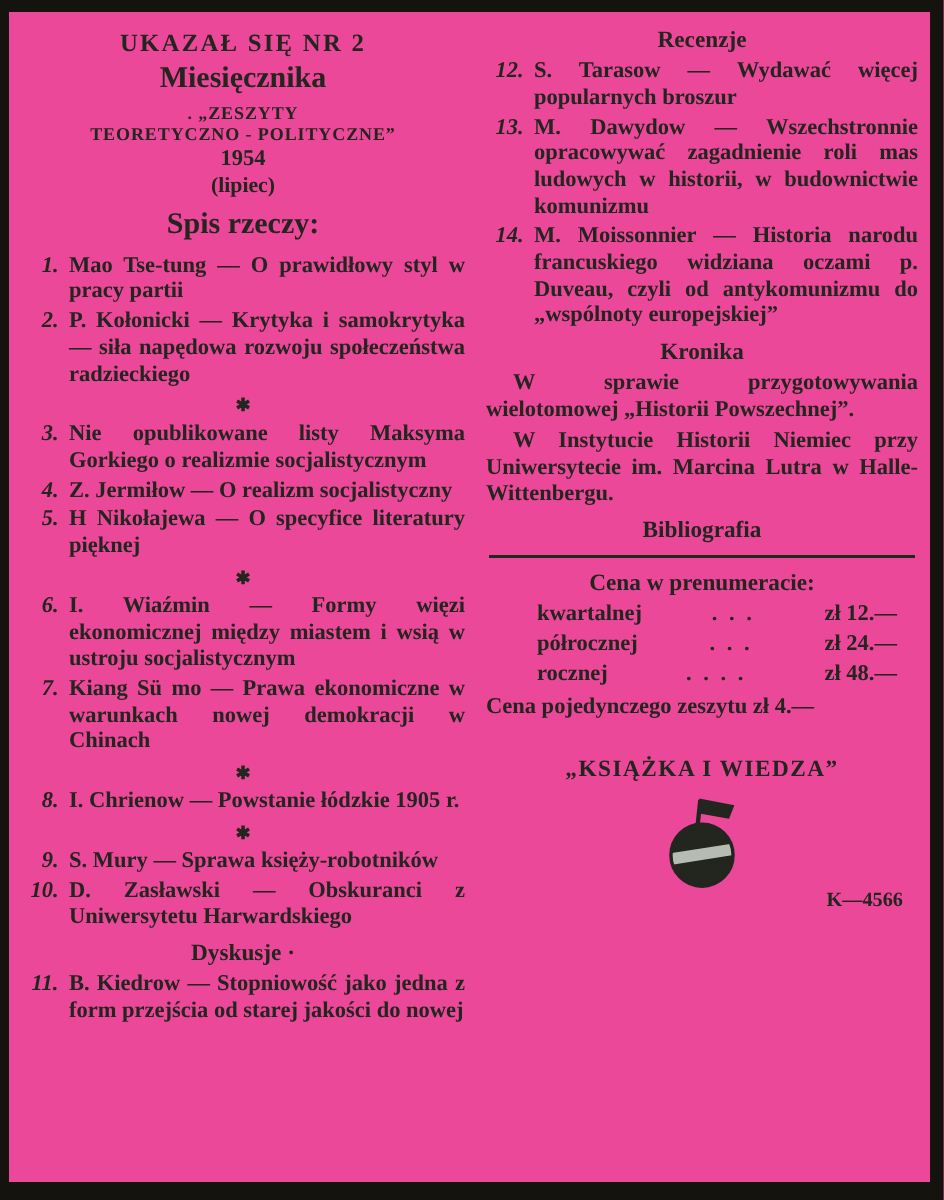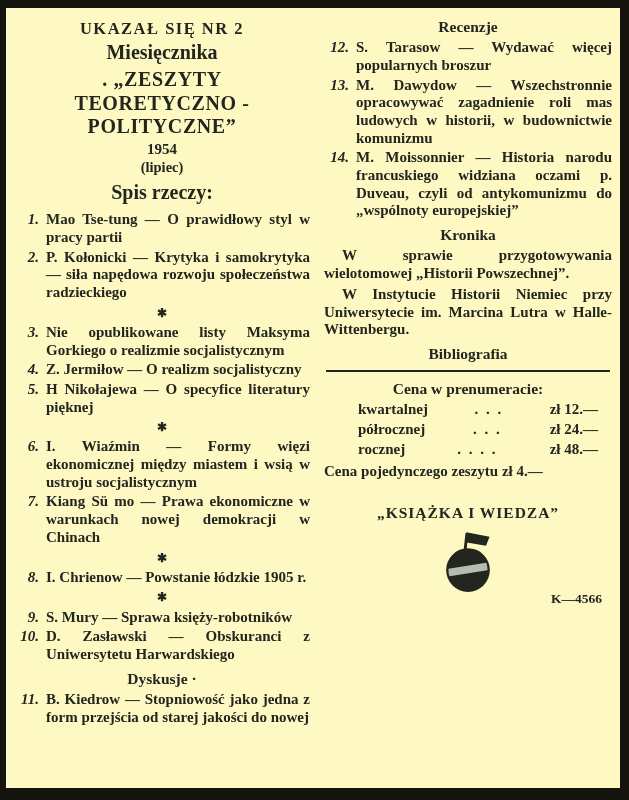--- a/index.html
+++ b/index.html
@@ -7,38 +7,38 @@
   body {
     width: 629px; height: 800px;
     background: #15130e;
     position: relative;
     font-family: "Liberation Serif", "DejaVu Serif", serif;
     overflow: hidden;
   }
   .page {
     position: absolute;
     top: 8px; left: 6px; right: 9px; bottom: 12px;
-    background: #fef9c3;
+    background: #ec4899;
     color: #23251f;
     padding: 8px 8px 4px 8px;
     overflow: hidden;
   }
   .cols { display: flex; gap: 14px; }
   .col {
     font-size: 15px;
     font-weight: 700;
     line-height: 1.18;
   }
   .col-left { width: 296px; flex: none; }
   .col-right { flex: 1; min-width: 0; }
 
   .masthead { text-align: center; margin-bottom: 7px; }
   .mh-issue { font-size: 16.5px; letter-spacing: 1.5px; margin: 3px 0 3px; }
   .mh-type  { font-size: 20px; margin-bottom: 3px; }
-  .mh-title { font-size: 20px; letter-spacing: .6px; }
+  .mh-title { font-size: 12px; letter-spacing: .6px; }
   .mh-year  { font-size: 15px; margin-top: 2px; }
   .mh-month { font-size: 14.5px; }
   .mh-toc   { font-size: 20px; margin-top: 5px; }
 
   .item {
     margin: 2px 0;
     padding-left: 32px;
     text-indent: -32px;
     text-align: justify;
   }

